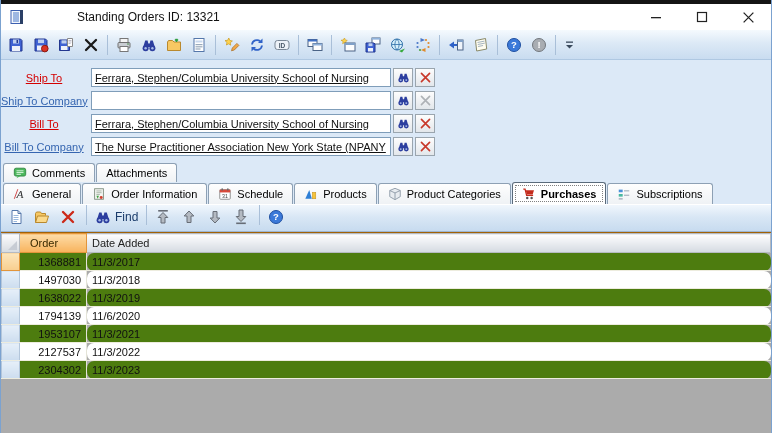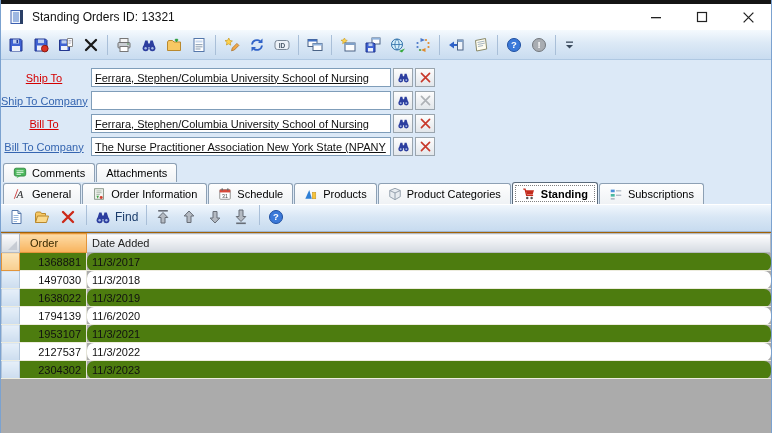--- a/index.html
+++ b/index.html
@@ -2,21 +2,21 @@
 <html><head>
 <meta charset="utf-8">
 <style>
   * { box-sizing: border-box; margin: 0; padding: 0; }
   html,body { width:772px; height:433px; overflow:hidden; }
   body { font-family:"Liberation Sans", sans-serif; font-size:11px; background:#fff; }
   .window { width:772px; height:433px; display:flex; flex-direction:column; background:#DCE9F7;
             border-left:1px solid #7BA2D0; border-right:1px solid #7BA2D0; }
   .top-strip { height:4px; background:#141414; flex:0 0 auto; }
   
-  .titlebar { height:26px; background:#fff; display:flex; align-items:center; padding-left:8px; flex:0 0 auto; }
+  .titlebar { height:26px; background:#fff; display:flex; align-items:center; padding-left:8px; flex:0 0 auto;gap:45px; }
   .title-icon { width:16px; height:16px; margin-right:7px; }
   .title-text { font-size:12px; color:#111; }
   .win-controls { margin-left:auto; display:flex; height:100%; }
   .win-btn { width:46px; height:100%; display:flex; align-items:center; justify-content:center; }
   
   .toolbar { height:30px; flex:0 0 auto; display:flex; align-items:center; padding:0 3px; gap:1px;
              background:linear-gradient(#F5FAFE,#DCE9F6 45%,#C9DCF0); border-bottom:1px solid #AFC8E2; }
   .tbtn { width:24px; height:24px; display:flex; align-items:center; justify-content:center; border-radius:2px; }
   .tsep { width:1px; height:20px; background:#A9BFD8; margin:0 3px; flex:0 0 auto; }
   .overflow-btn { width:14px; height:24px; display:flex; align-items:center; justify-content:center; margin-left:2px; }
@@ -404,21 +404,21 @@
       </svg>
       <span>Product Categories</span>
     </div>
     <div class="tab active">
       <svg class="ic14" viewBox="0 0 16 16">
         <path d="M1.5 2.5h2l1.8 7h7.4" fill="none" stroke="#C42B1C" stroke-width="1.5"></path>
           <path d="M4.3 3.8h9.4l-1.5 4.7H5.5z" fill="#C42B1C"></path>
           <circle cx="6" cy="12.5" r="1.4" fill="#555"></circle>
           <circle cx="11" cy="12.5" r="1.4" fill="#555"></circle>
       </svg>
-      <span>Standing</span>
+      <span>Purchases</span>
     </div>
     <div class="tab">
       <svg class="ic14" viewBox="0 0 16 16">
         <rect x="2" y="3" width="4.5" height="3" fill="#4A90D9"></rect>
           <rect x="8" y="3.8" width="6" height="1.2" fill="#9AA8B5"></rect>
           <rect x="2" y="8" width="4.5" height="3" fill="#49B8A0"></rect>
           <rect x="8" y="8.8" width="6" height="1.2" fill="#9AA8B5"></rect>
           <rect x="2" y="13" width="4.5" height="1.2" fill="#8898A8"></rect>
       </svg>
       <span>Subscriptions</span>

